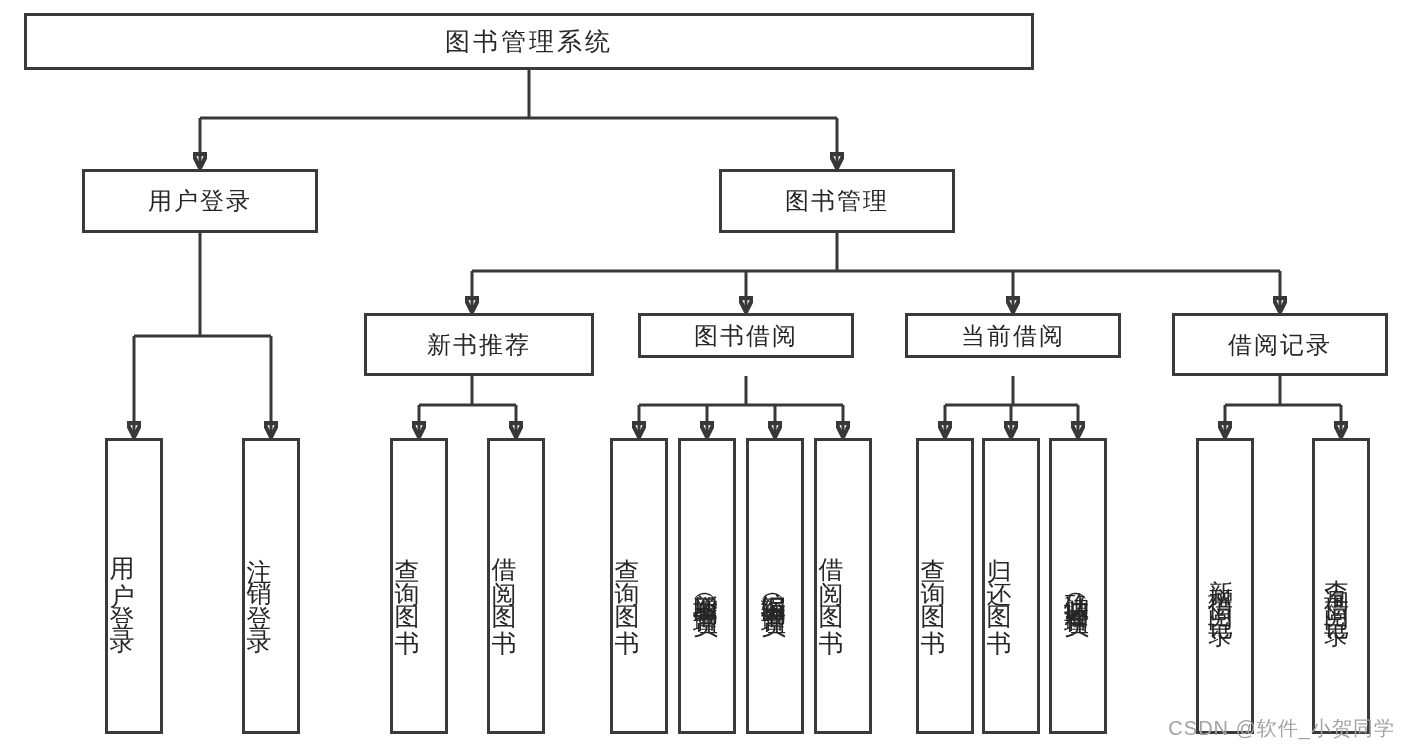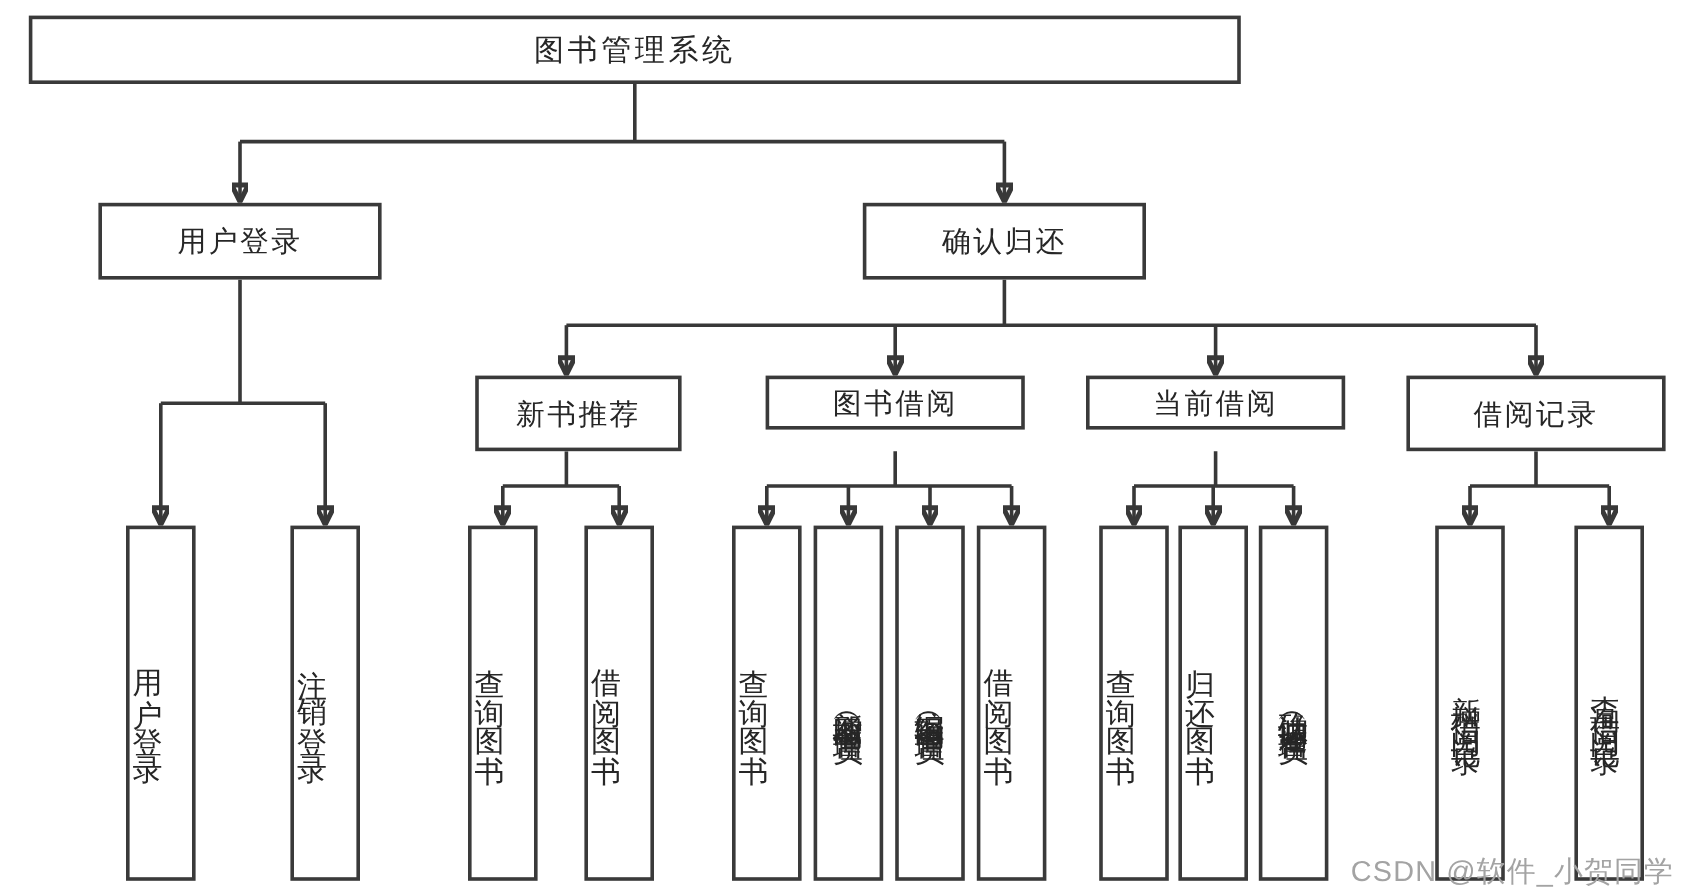--- a/index.html
+++ b/index.html
@@ -39,21 +39,21 @@
     font-size: 25px;
     line-height: 1;
   }
   .v.s4 { letter-spacing: 24px; padding-block-start: 24px; }
   .v.s6 { letter-spacing: 9px;  padding-block-start: 9px; }
   .v.s9 { letter-spacing: 3px;  padding-block-start: 3px; }
   .watermark {
     position: absolute;
     right: 10px;
     bottom: 5px;
-    font-size: 24px;
+    font-size: 20px;
     letter-spacing: 1px;
     color: #a3a3a3;
     white-space: nowrap;
   }
 </style>
 </head>
 <body>
 
 <div class="canvas">
 
@@ -94,23 +94,23 @@
     <path d="M1078,405 V435" marker-end="url(#arrow)"></path>
 
     <path d="M1280,376 V405 M1225,405 H1341"></path>
     <path d="M1225,405 V435" marker-end="url(#arrow)"></path>
     <path d="M1341,405 V435" marker-end="url(#arrow)"></path>
   </svg>
 
   <div class="box h title" style="left:24px; top:13px; width:1010px; height:57px;">图书管理系统</div>
 
   <div class="box h" style="left:82px; top:169px; width:236px; height:64px;">用户登录</div>
-  <div class="box h" style="left:719px; top:169px; width:236px; height:64px;">确认归还</div>
+  <div class="box h" style="left:719px; top:169px; width:236px; height:64px;">图书管理</div>
 
-  <div class="box h" style="left:364px; top:313px; width:172px; height:63px;margin-left:32px;">新书推荐</div>
+  <div class="box h" style="left:364px; top:313px; width:230px; height:63px;">新书推荐</div>
   <div class="box h" style="left:638px; top:313px; width:216px; height:45px;">图书借阅</div>
   <div class="box h" style="left:905px; top:313px; width:216px; height:45px;">当前借阅</div>
   <div class="box h" style="left:1172px; top:313px; width:216px; height:63px;">借阅记录</div>
 
   <div class="box v s4" style="left:105px; top:438px; width:58px; height:296px;">用户登录</div>
   <div class="box v s4" style="left:242px; top:438px; width:58px; height:296px;">注销登录</div>
 
   <div class="box v s4" style="left:390px; top:438px; width:58px; height:296px;">查询图书</div>
   <div class="box v s4" style="left:487px; top:438px; width:58px; height:296px;">借阅图书</div>
 

